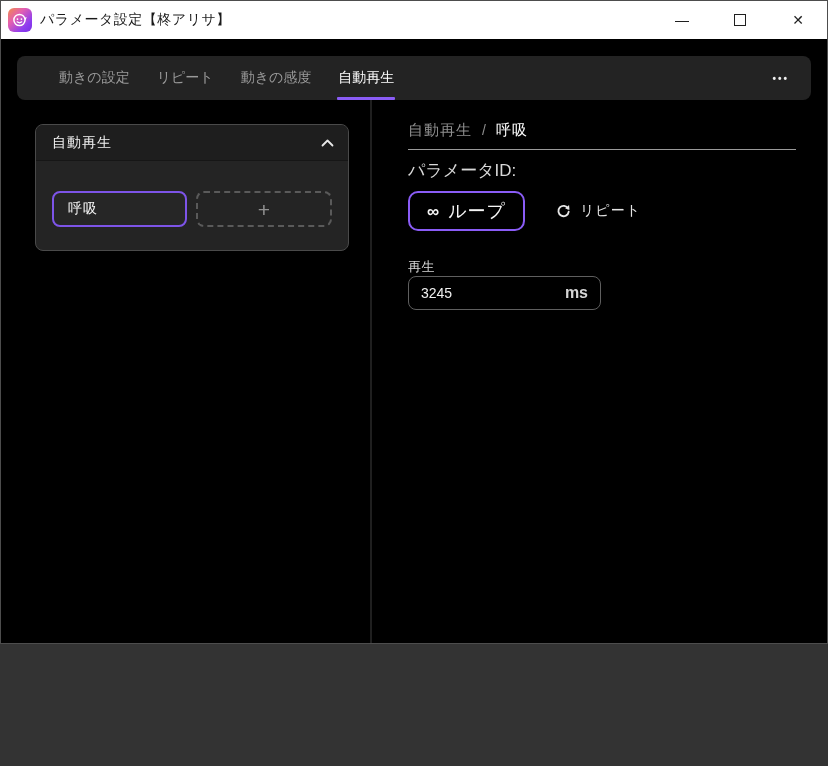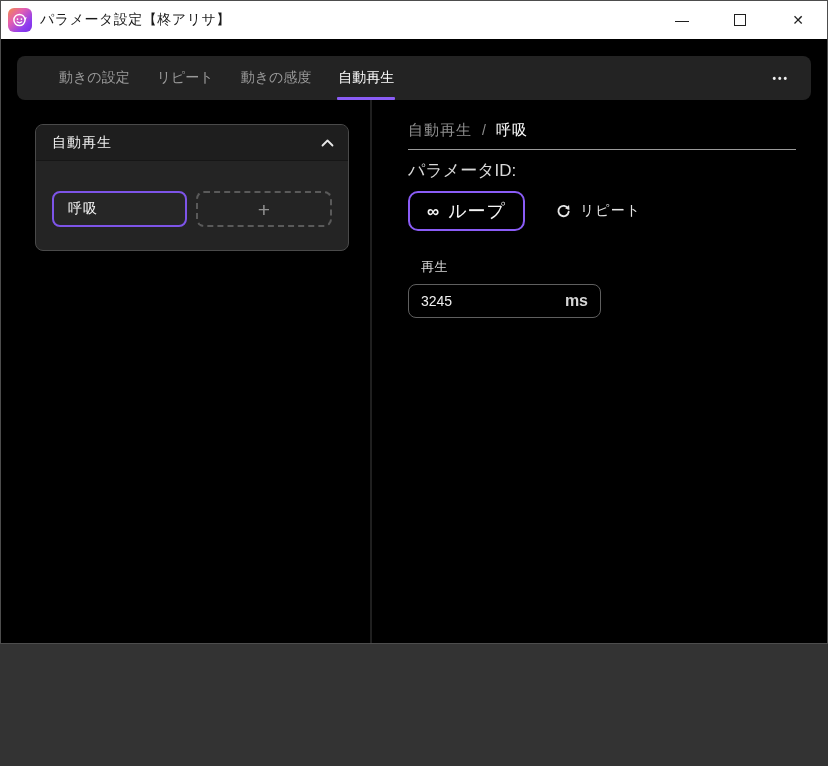--- a/index.html
+++ b/index.html
@@ -114,21 +114,21 @@
   .loop-inf { font-size: 17px; font-weight: bold; line-height: 1; }
   .loop-label { font-size: 18px; letter-spacing: 1px; }
   .repeat-btn {
     margin-left: 27px; height: 40px; padding: 0 4px;
     background: transparent; border: none;
     display: flex; align-items: center; gap: 9px;
     color: #e3e3e3; font-family: inherit; cursor: default;
   }
   .repeat-label { font-size: 14px; letter-spacing: 1px; }
   .play-input-wrap {
-    margin-top: 8px; width: 193px; height: 34px;
+    width: 193px; height: 34px;
     border: 1px solid #5f5f5f; border-radius: 8px;
     display: flex; align-items: center; padding: 0 12px;
   }
   .play-input {
     flex: 1; background: transparent; border: none; outline: none;
     color: #f0f0f0; font-size: 14px; font-family: inherit; width: 100px;
   }
   .play-unit { color: #d5d5d5; font-size: 16px; font-weight: bold; }
 </style>
 </head>
@@ -213,21 +213,21 @@
             <span style="display:flex;align-items:center;">
               <svg width="15" height="15" viewBox="0 0 16 16">
                 <path d="M12.9 4.9 A 5.5 5.5 0 1 0 13.5 8.3" fill="none" stroke="#e6e6e6" stroke-width="2" stroke-linecap="round"></path>
                 <polygon points="13.9,1.1 14.4,6.2 9.8,4.9" fill="#e6e6e6"></polygon>
               </svg>
             </span>
             <span class="repeat-label">リピート</span>
           </button>
         </div>
 
-        <div class="section-label" style="margin-top:27px;margin-left:13px;">再生</div>
+        <div class="section-label" style="margin-top:27px;">再生</div>
 
         <div class="play-input-wrap">
           <input class="play-input" type="text" value="3245" style="">
           <span class="play-unit">ms</span>
         </div>
 
       </div>
     </div>
   </div>
 </div>

